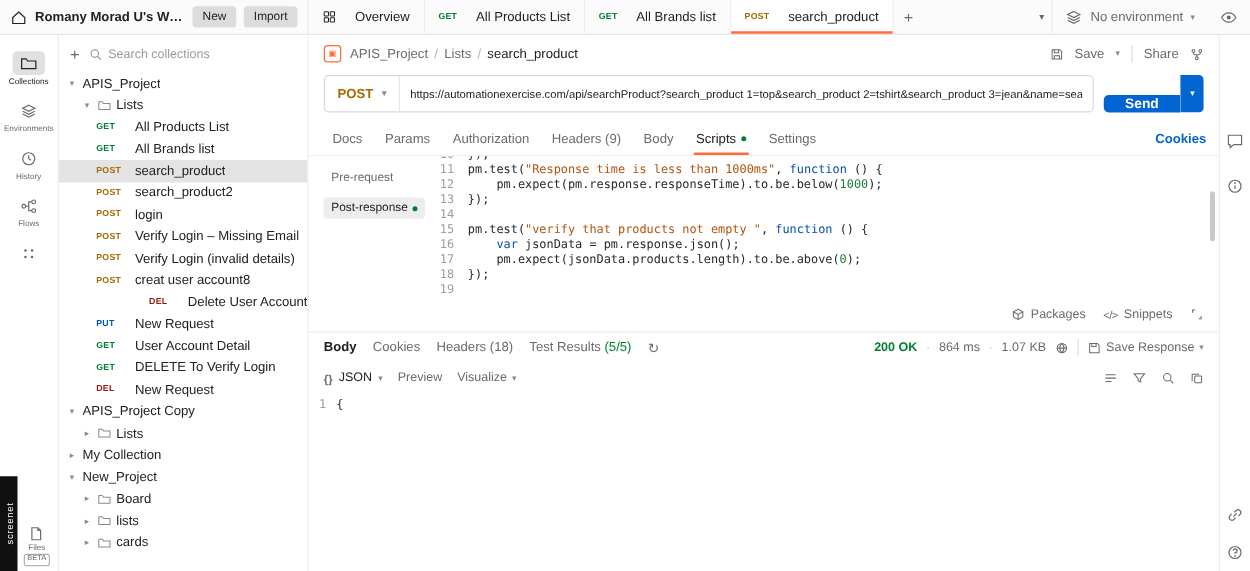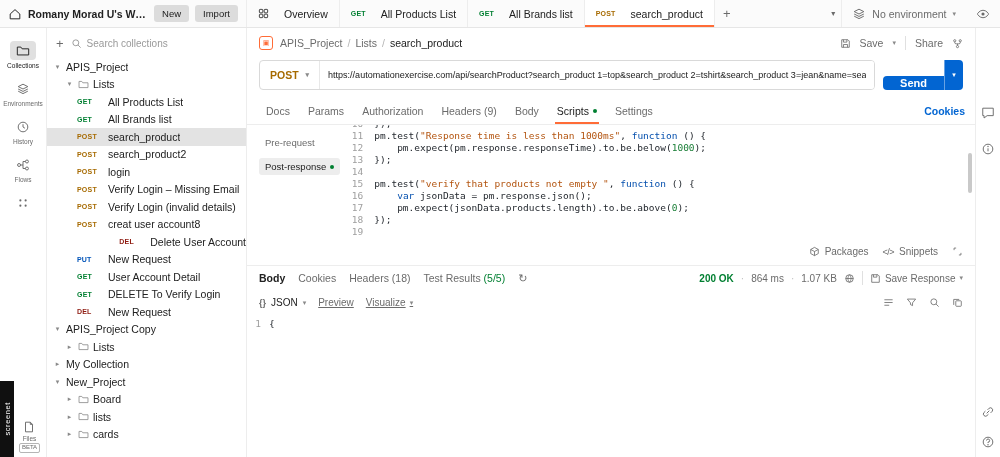--- a/index.html
+++ b/index.html
@@ -109,21 +109,21 @@
   .count-green{color:var(--ok);}
   .rerun{color:#6b6b6b;font-size:11px;cursor:pointer;}
   .resp-right{margin-left:auto;display:flex;align-items:center;gap:7px;font-size:10px;color:#6b6b6b;white-space:nowrap;}
   .status-ok{color:var(--ok);font-weight:700;}
   .metric::before{content:"·";color:#c0c0c0;margin-right:7px;}
   .saveresp{display:flex;align-items:center;gap:4px;cursor:pointer;}
 
   .resp-toolbar{flex:0 0 24px;display:flex;align-items:center;gap:12px;padding:0 12px;}
   .fmt-sel{display:flex;align-items:center;gap:5px;font-size:10px;color:#212121;cursor:pointer;}
   .braces{color:#6b6b6b;font-size:9px;font-weight:700;}
-  .tb-mini{font-size:10px;color:#6b6b6b;cursor:pointer;display:flex;align-items:center;gap:4px;text-decoration:underline;}
+  .tb-mini{font-size:10px;color:#6b6b6b;cursor:pointer;display:flex;align-items:center;gap:4px;}
   .resp-tools{margin-left:auto;display:flex;align-items:center;gap:12px;color:#6b6b6b;}
   .resp-body{flex:1;font-family:"DejaVu Sans Mono",monospace;font-size:9.5px;display:flex;padding-top:3px;}
   .resp-body .ln{width:22px;flex:0 0 22px;padding-right:8px;}
 
   
   .right-rail{flex:0 0 25px;border-left:1px solid #ededed;display:flex;flex-direction:column;align-items:center;padding:78px 0 8px;gap:22px;color:#6b6b6b;}
   .rr-ic{cursor:pointer;display:flex;}
   .rr-bottom{margin-top:auto;display:flex;flex-direction:column;gap:16px;align-items:center;}
 </style>
 </head>

